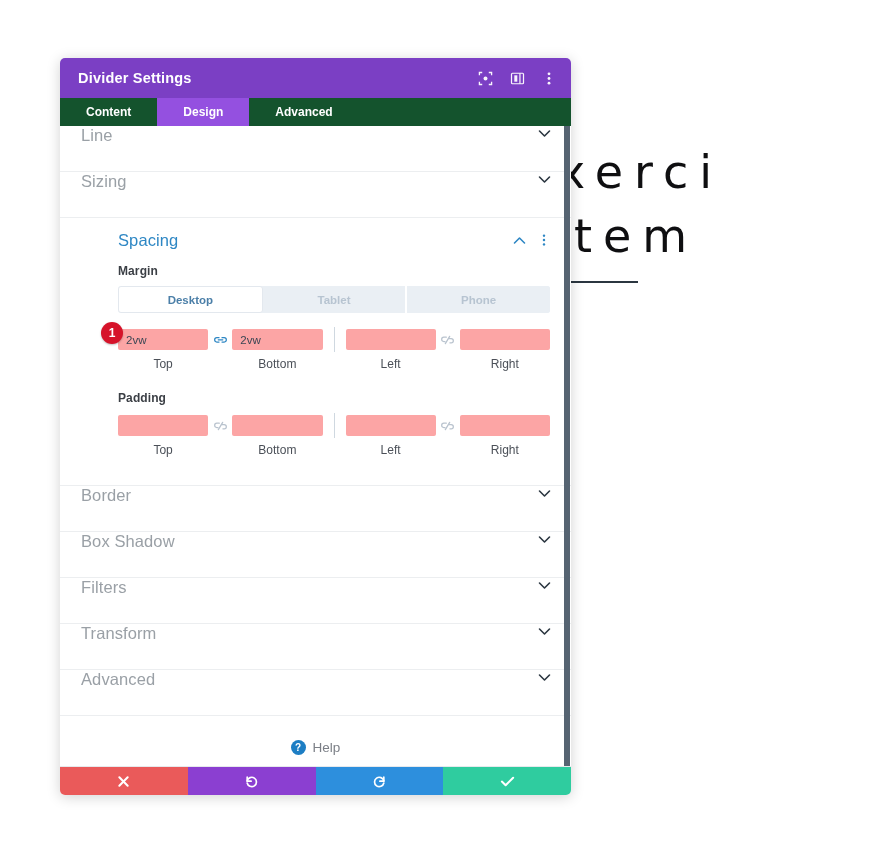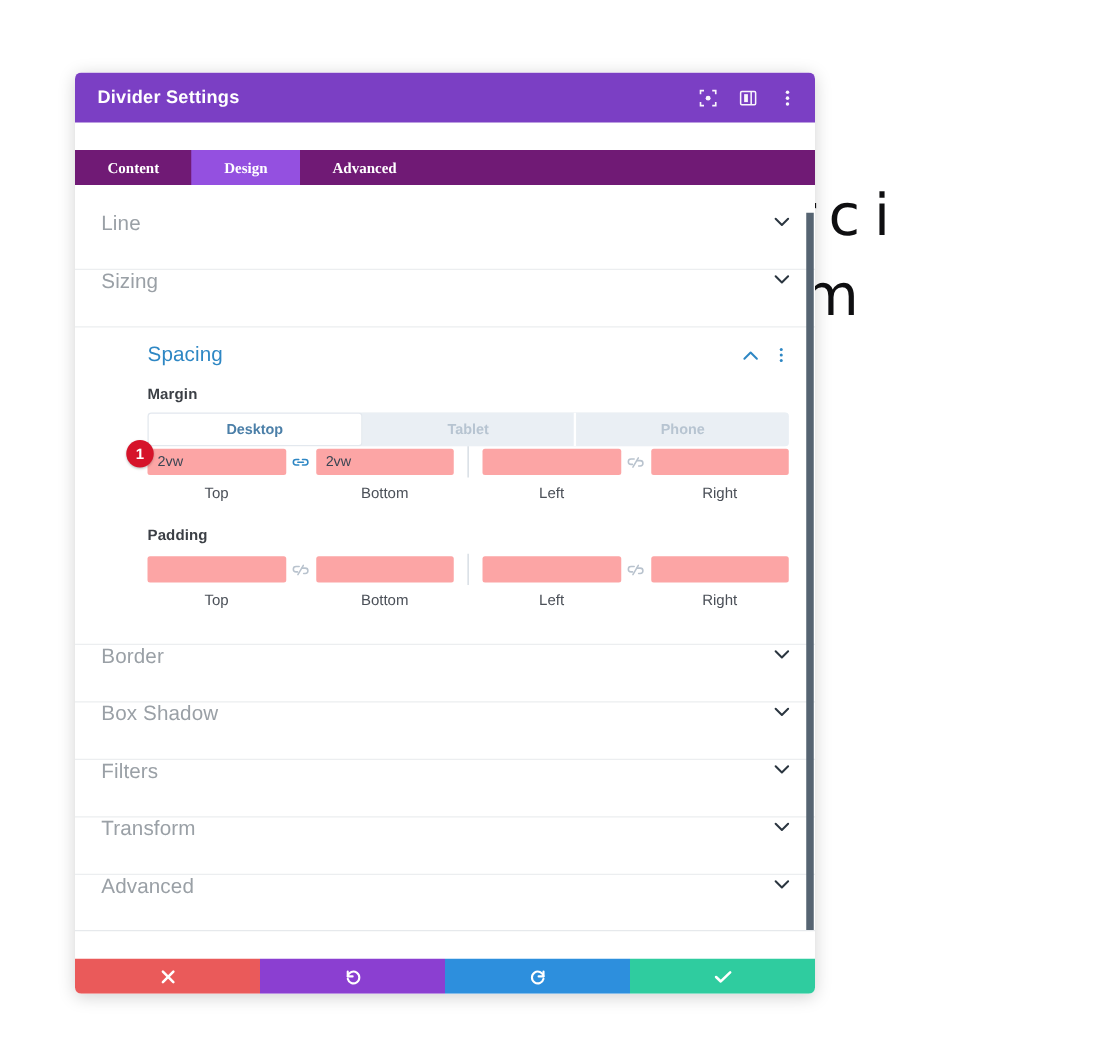--- a/index.html
+++ b/index.html
@@ -43,29 +43,28 @@
     width: 186px;
     height: 2px;
     background: #2b3640;
   }
 
   
   #divider-settings-modal {
     position: absolute;
     left: 60px;
     top: 58px;
-    width: 592px;
+    width: 511px;
     height: 737px;
     background: #ffffff;
     border-radius: 5px;
     box-shadow: 0 2px 14px rgba(0,0,0,0.18);
     overflow: hidden;
     display: flex;
     flex-direction: column;
-    gap: 22px;
   }
 
   
   .modal-header {
     height: 40px;
     background: #7b3fc4;
     display: flex;
     align-items: center;
     padding: 0 14px 0 18px;
     flex: 0 0 auto;
@@ -82,24 +81,23 @@
     width: 16px; height: 16px;
     display: flex; align-items: center; justify-content: center;
     color: #ffffff; opacity: 0.95;
     cursor: pointer;
   }
   .hdr-icon svg { display: block; }
 
   
   .modal-tabs {
     height: 28px;
-    background: #701a75;
+    background: #14532d;
     display: flex;
     flex: 0 0 auto;
-    font-family: Liberation Serif, serif;
   }
   .modal-tab {
     height: 28px;
     padding: 0 26px;
     display: flex; align-items: center; justify-content: center;
     color: #ffffff;
     font-size: 12px;
     font-weight: bold;
     cursor: pointer;
     white-space: nowrap;
@@ -191,20 +189,21 @@
     margin-bottom: 8px;
     letter-spacing: 0.1px;
   }
 
   
   .device-toggle {
     display: flex;
     height: 27px;
     border-radius: 3px;
     overflow: hidden;
+    margin-bottom: 14px;
     background: #eaeff4;
   }
   .device-btn {
     flex: 1;
     display: flex; align-items: center; justify-content: center;
     font-size: 11.5px;
     font-weight: bold;
     color: #b7c4d1;
     background: #eaeff4;
     cursor: pointer;

